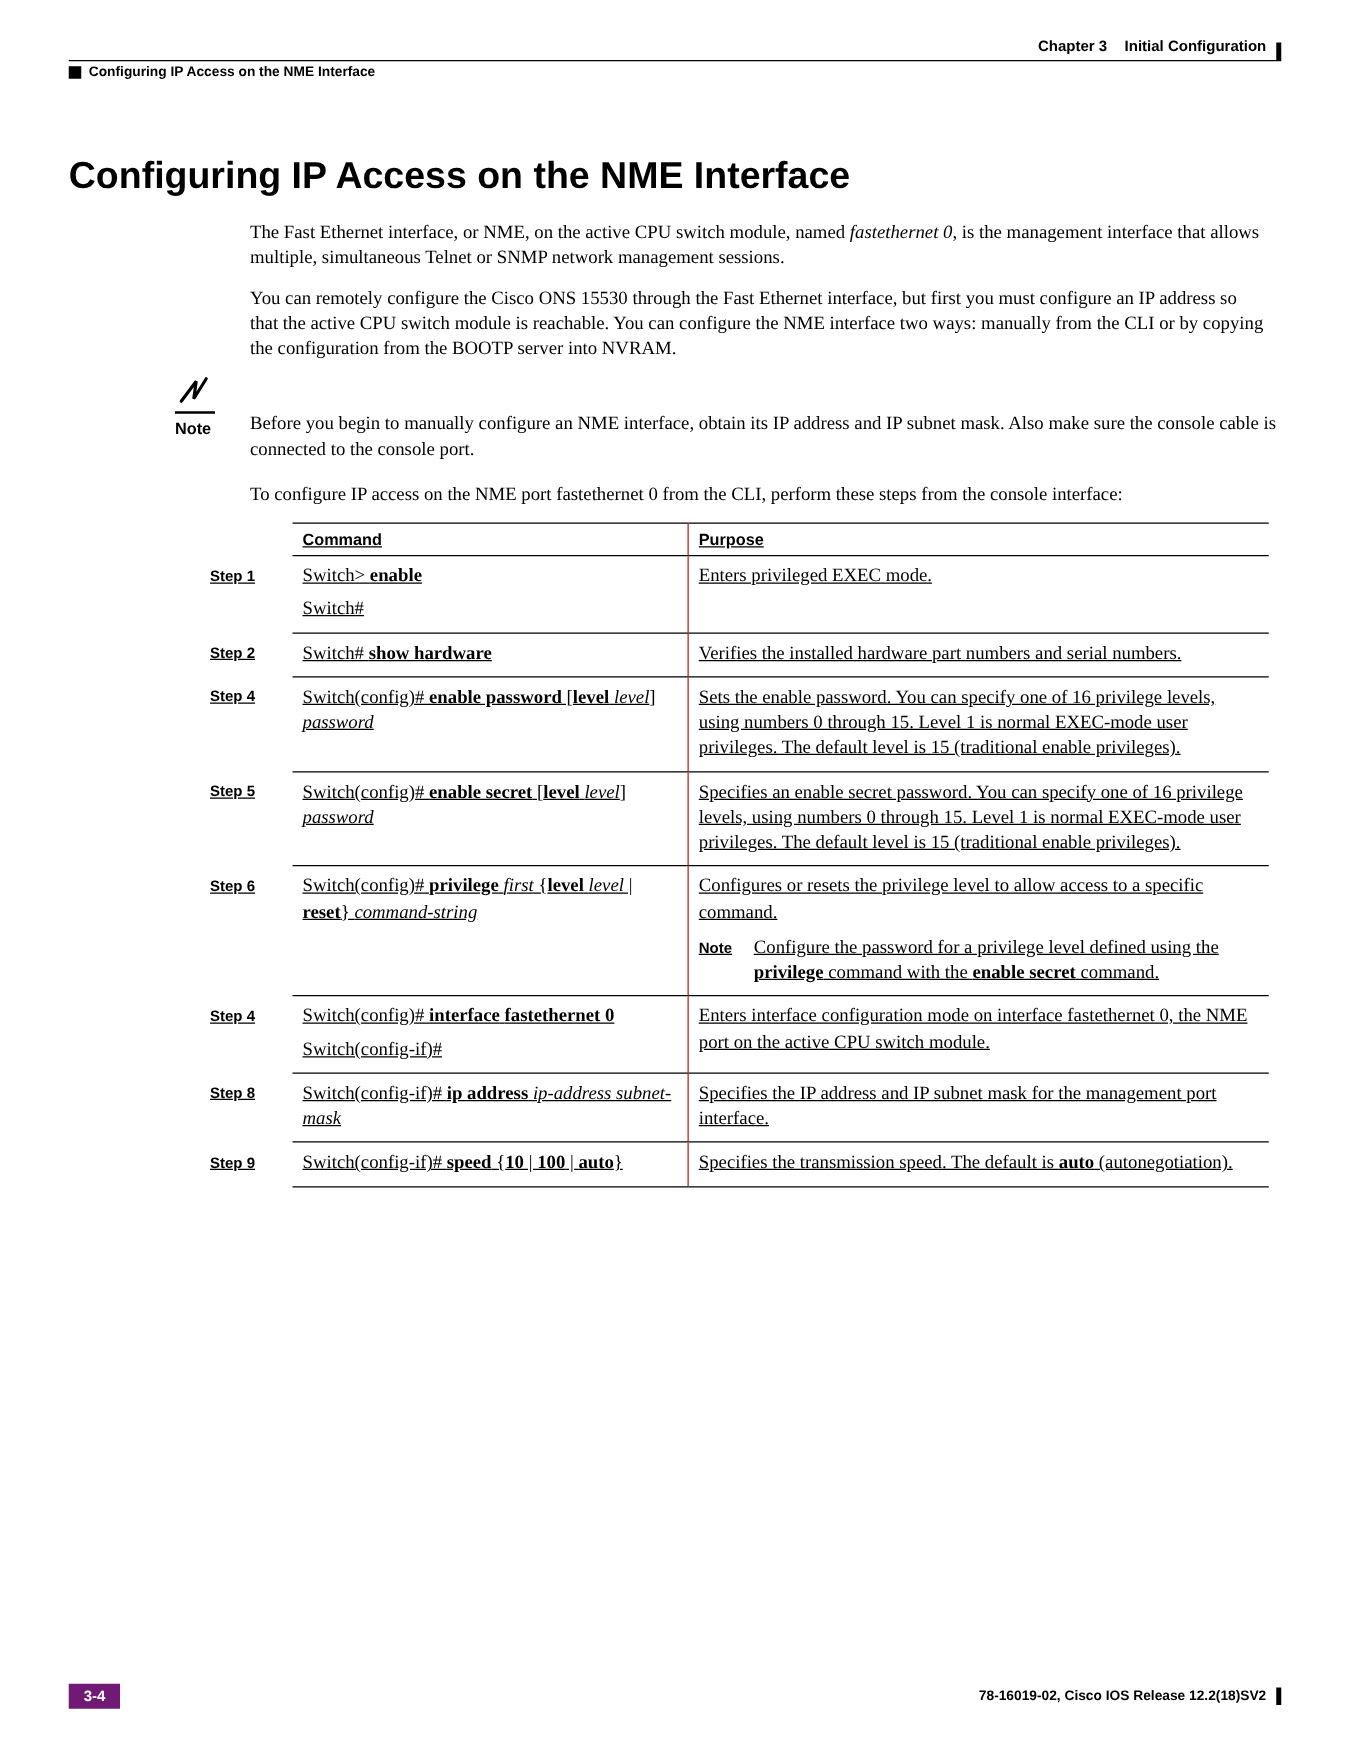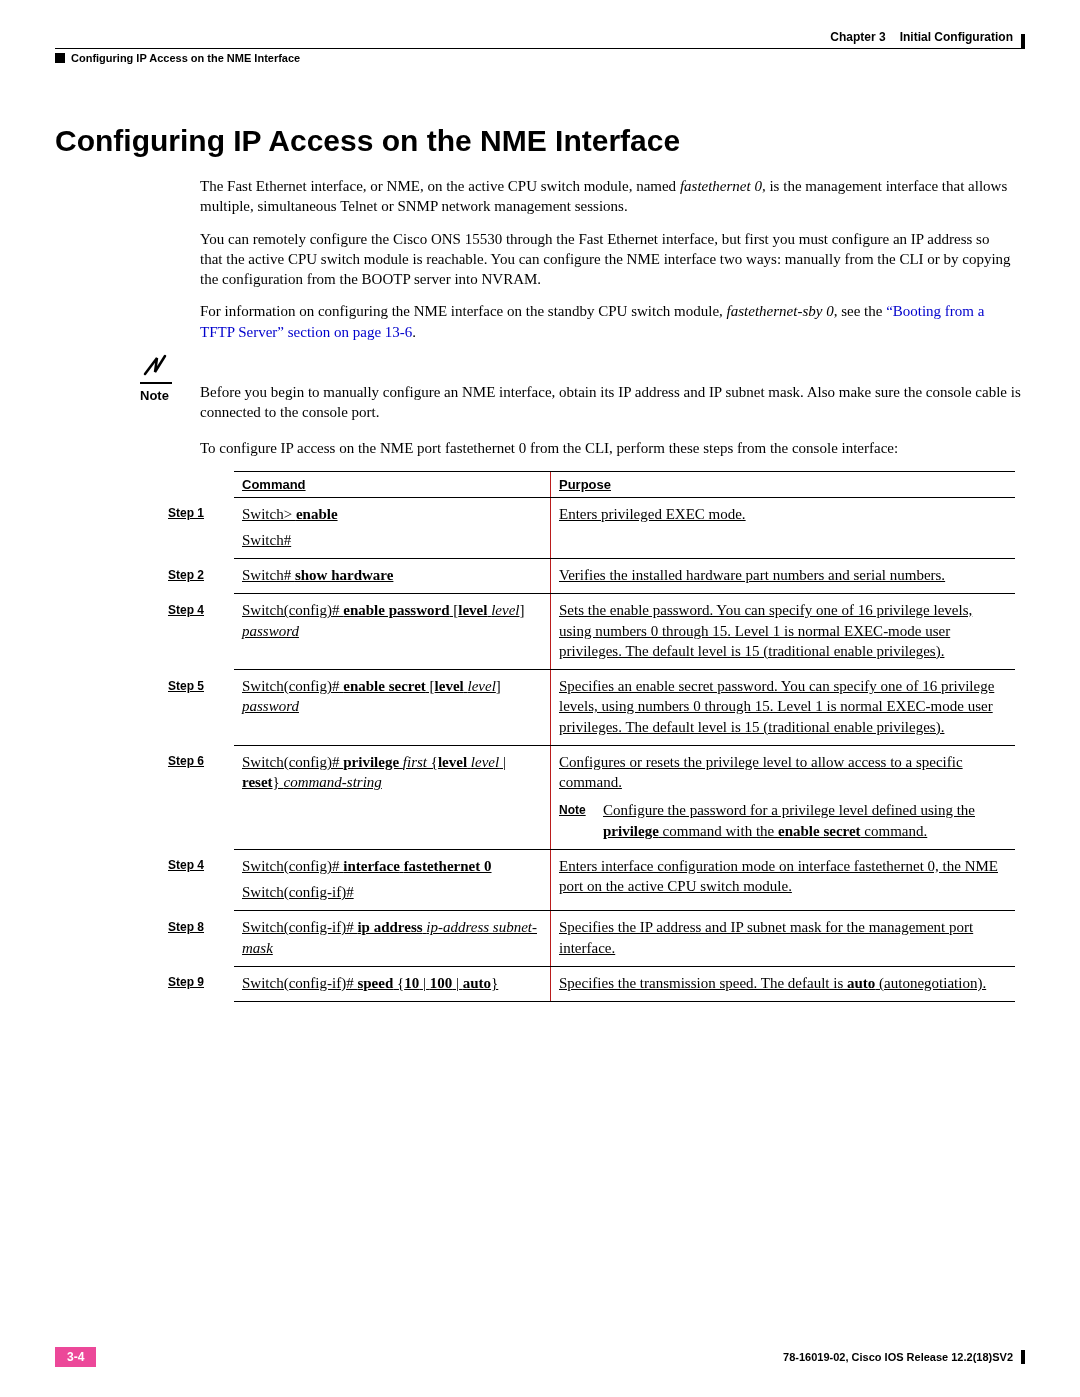--- a/index.html
+++ b/index.html
@@ -145,21 +145,21 @@
     font-weight: bold;
     padding: 0 0 3px 85px;
   }
   .footer-line2 {
     display: flex;
     justify-content: space-between;
     align-items: center;
     padding-top: 4px;
   }
   .page-badge {
-    background: #ec4899;
+    background: #701a75;
     color: #fff;
     font-family: Arial, Helvetica, sans-serif;
     font-size: 12px;
     font-weight: bold;
     padding: 3px 12px;
   }
   .footer-right {
     font-family: Arial, Helvetica, sans-serif;
     font-size: 11px;
     font-weight: bold;
@@ -186,23 +186,20 @@
     <span>Configuring IP Access on the NME Interface</span>
   </div>
 
   <h1>Configuring IP Access on the NME Interface</h1>
 
   <div class="body-text">
     <p>
       <span>The Fast Ethernet interface, or NME, on the active CPU switch module, named </span><span class="italic">fastethernet 0</span><span>, is the management interface that allows multiple, simultaneous Telnet or SNMP network management sessions.</span>
     </p>
     <p>You can remotely configure the Cisco ONS 15530 through the Fast Ethernet interface, but first you must configure an IP address so that the active CPU switch module is reachable. You can configure the NME interface two ways: manually from the CLI or by copying the configuration from the BOOTP server into NVRAM.</p>
-    <p>
-      <span>For information on configuring the NME interface on the standby CPU switch module, </span><span class="italic">fastethernet-sby 0</span><span>, see the </span><span class="link">“Booting from a TFTP Server” section on page 13-6</span><span>.</span>
-    </p>
   </div>
 
   <div class="note-block">
     <div class="note-icon-col">
       <div class="note-icon">
         <svg width="26" height="24" viewBox="0 0 26 24">
             <path d="M2 20 L14 4 L12 18 L22 2" stroke="#000" stroke-width="2.5" fill="none" stroke-linecap="round"></path>
           </svg>
       </div>
       <div class="note-label">Note</div>

